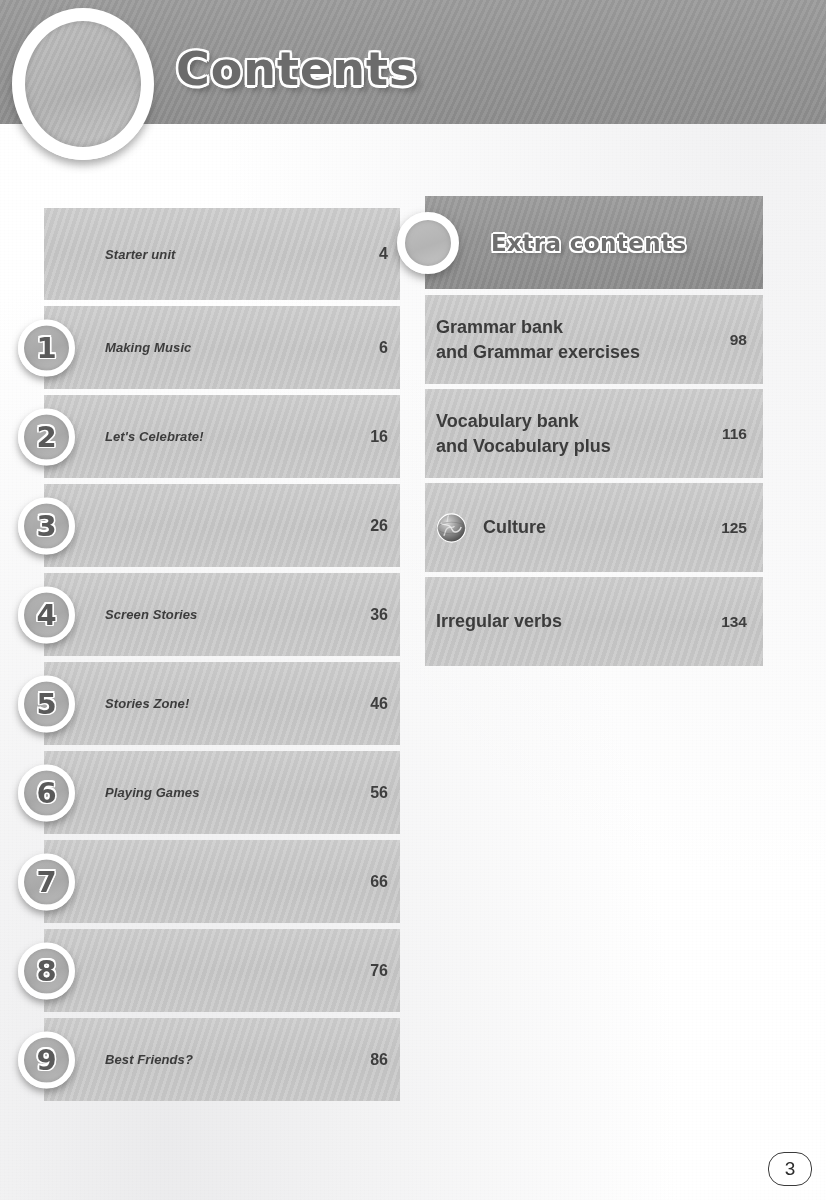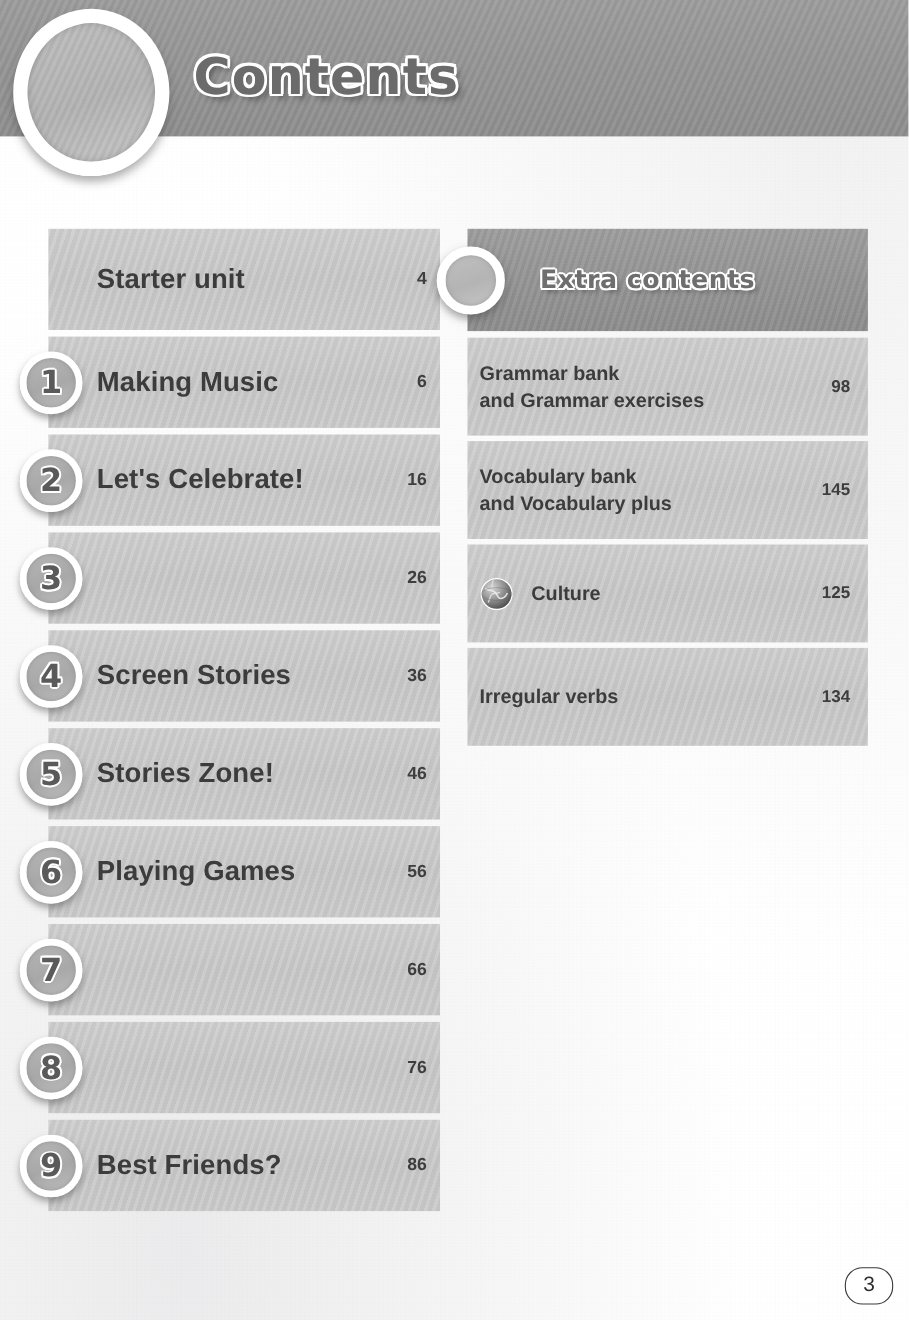--- a/index.html
+++ b/index.html
@@ -84,45 +84,46 @@
   
   .col-left {
     position: absolute;
     left: 44px;
     top: 208px;
     width: 356px;
   }
   .col-right {
     position: absolute;
     left: 425px;
-    top: 208px;
-    width: 364px;
+    top: 196px;
+    width: 338px;
   }
 
   
   .row {
     position: relative;
     height: 83px;
     margin-bottom: 6px;
     background:
       repeating-linear-gradient(108deg, rgba(255,255,255,0.10) 0 3px, rgba(0,0,0,0.022) 3px 7px),
       linear-gradient(180deg, #cdcdcd 0%, #c6c6c6 50%, #c9c9c9 100%);
     display: flex;
     align-items: center;
   }
   .row.first { height: 92px; }
 
   .row-label {
     position: absolute;
-    left: 44px;
-    font-size: 25px;
+    left: 61px;
+    font-size: 13px;
     font-weight: bold;
     color: #3c3c3c;
     letter-spacing: 0.1px;
     white-space: nowrap;
+    font-style: italic;
   }
   .row-page {
     position: absolute;
     right: 12px;
     font-size: 16px;
     font-weight: bold;
     color: #3e3e3e;
   }
 
   
@@ -357,21 +358,21 @@
         <span>and Grammar exercises</span>
       </span>
       <span class="xrow-page">98</span>
     </div>
 
     <div class="xrow">
       <span class="xrow-text">
         <span>Vocabulary bank</span><br>
         <span>and Vocabulary plus</span>
       </span>
-      <span class="xrow-page">145</span>
+      <span class="xrow-page">116</span>
     </div>
 
     <div class="xrow">
       <span class="globe">
         <svg viewBox="0 0 32 32" width="31" height="31" aria-hidden="true">
           <defs>
             <radialGradient id="gl" cx="35%" cy="30%" r="75%">
               <stop offset="0%" stop-color="#d8d8d8"></stop>
               <stop offset="55%" stop-color="#8e8e8e"></stop>
               <stop offset="100%" stop-color="#4a4a4a"></stop>

